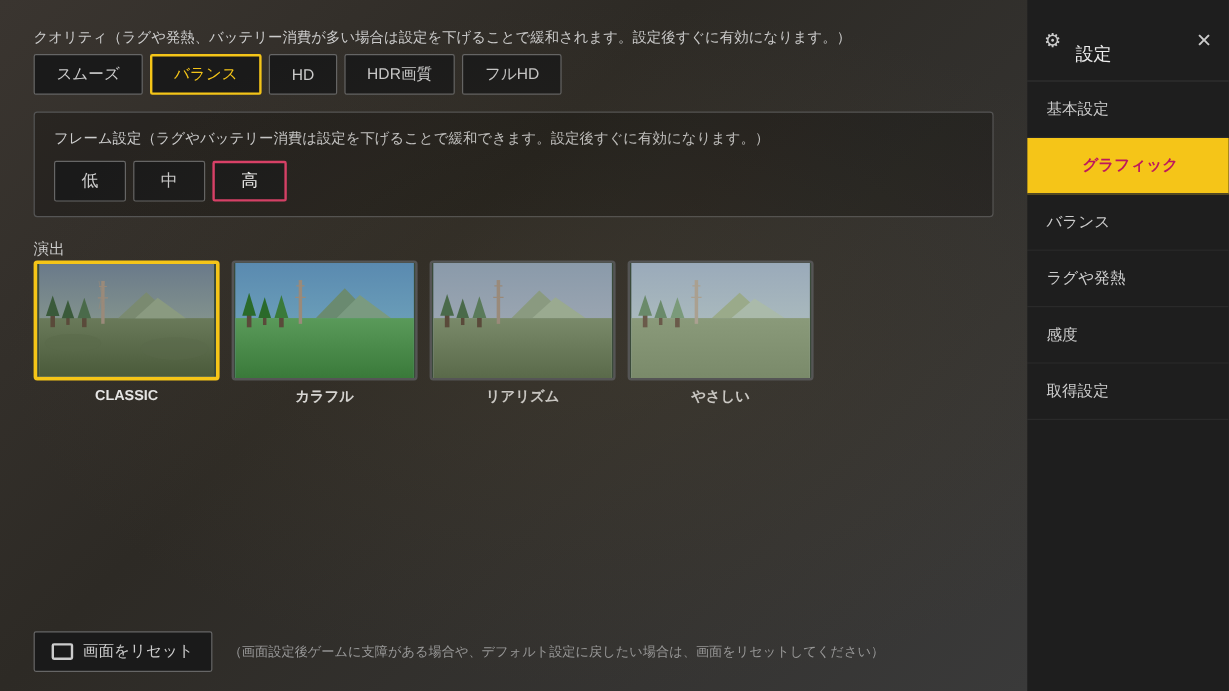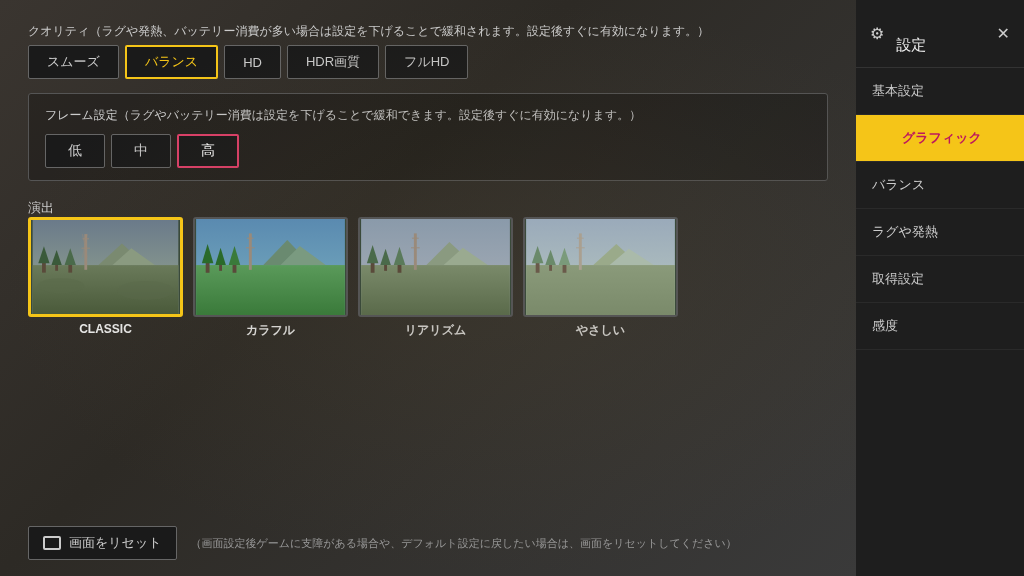--- a/index.html
+++ b/index.html
@@ -394,16 +394,16 @@
       <span class="sidebar-icon">⚙</span>
       <span class="sidebar-title">設定</span>
     </div>
     <span class="sidebar-icon">✕</span>
   </div>
   <nav class="sidebar-menu">
     <div class="sidebar-item">基本設定</div>
     <div class="sidebar-item active">グラフィック</div>
     <div class="sidebar-item">バランス</div>
     <div class="sidebar-item">ラグや発熱</div>
+    <div class="sidebar-item">感度</div>
     <div class="sidebar-item">取得設定</div>
-    <div class="sidebar-item">感度</div>
   </nav>
 </div>
 
 </body></html>

